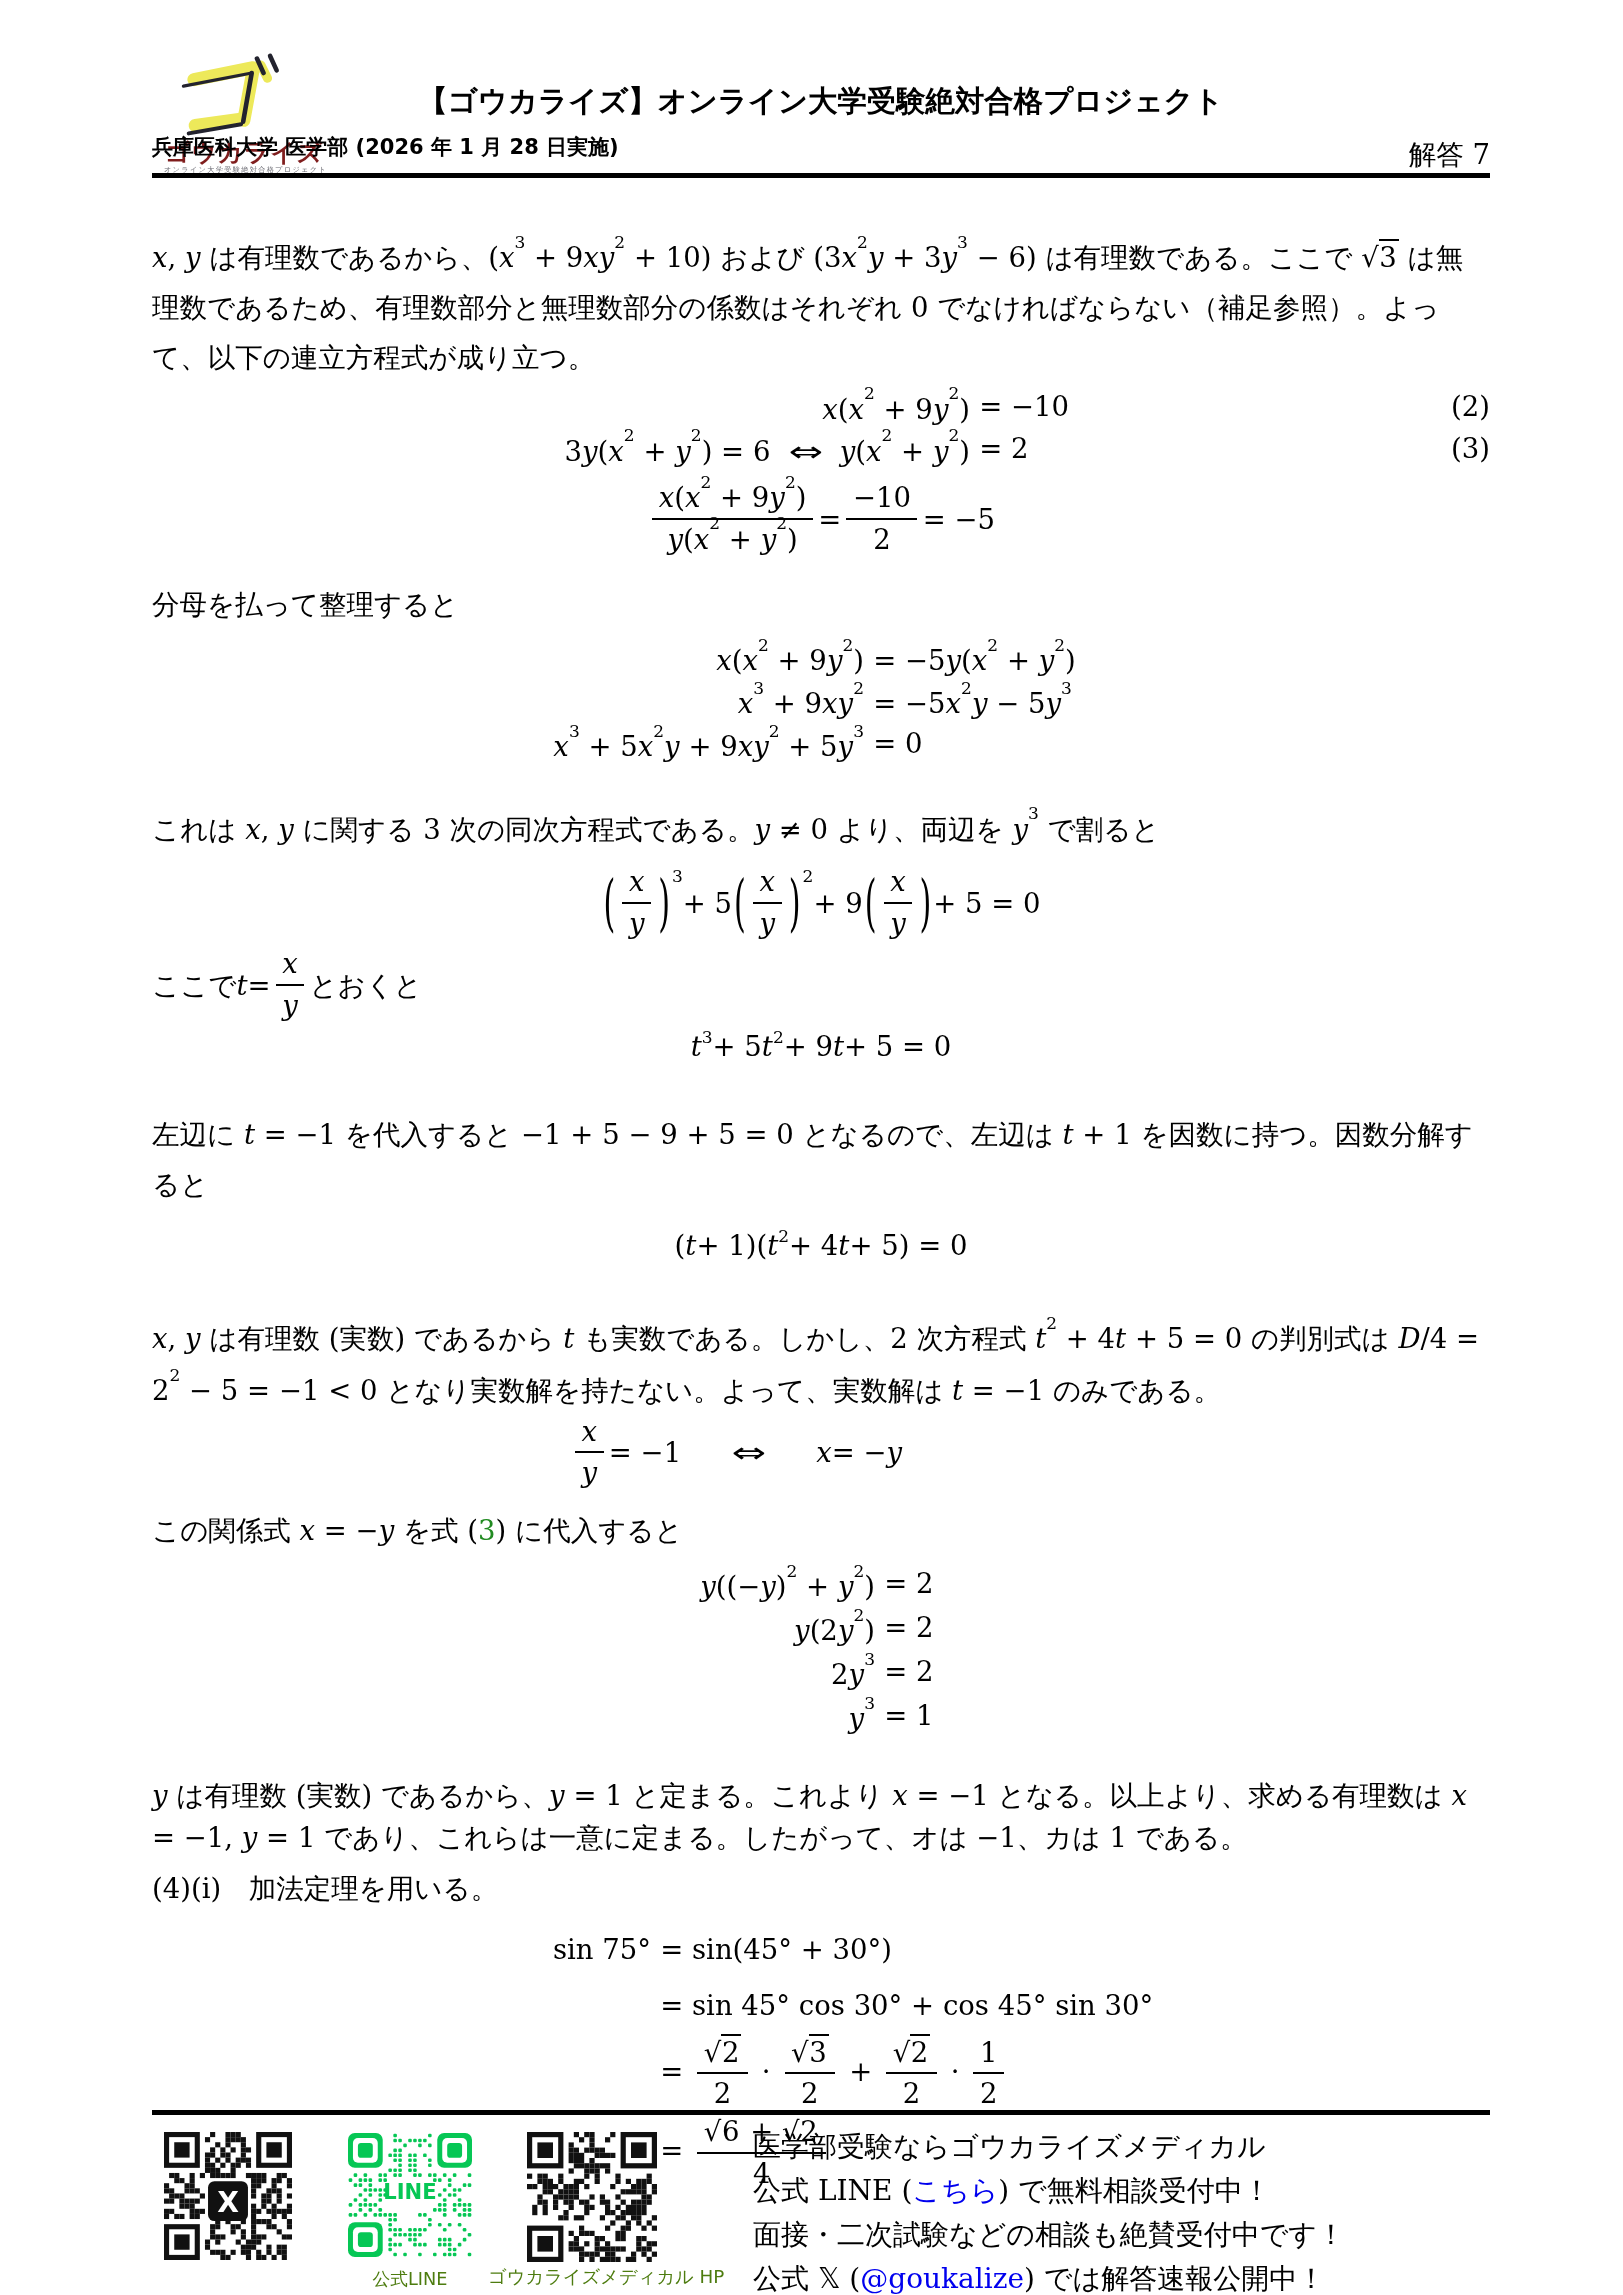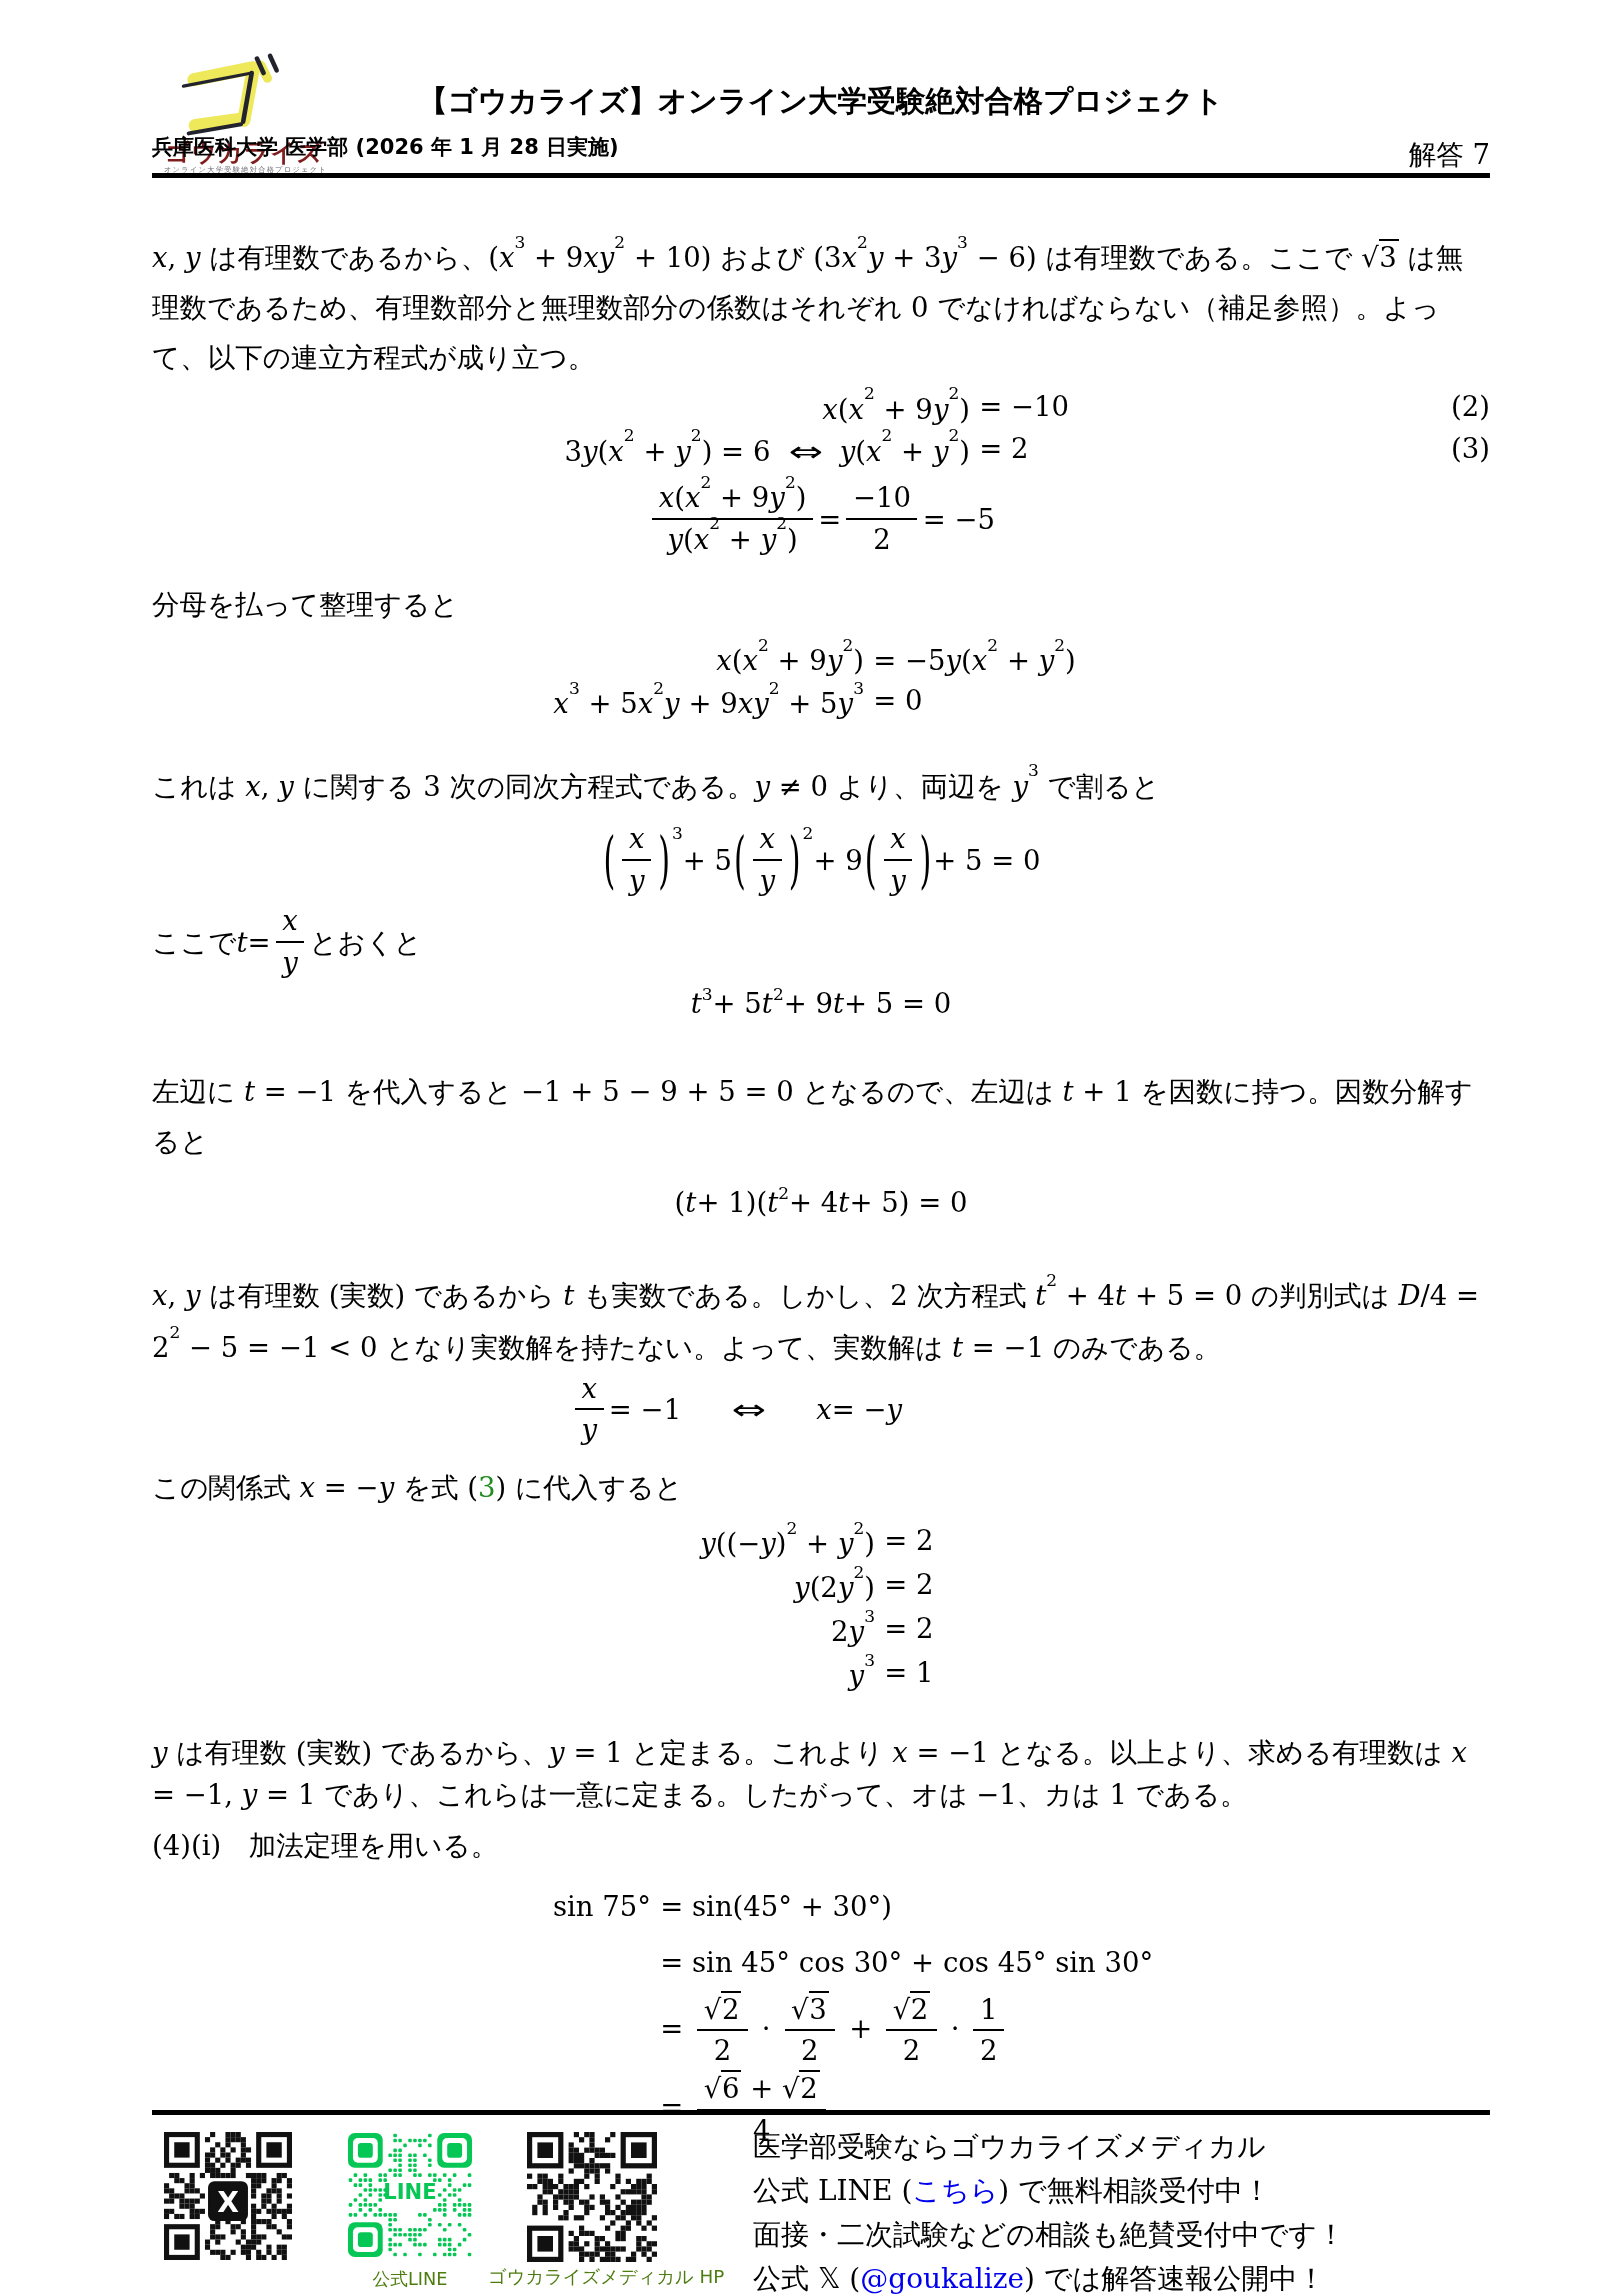--- a/index.html
+++ b/index.html
@@ -143,20 +143,24 @@
           <span class="n">−10</span>
           <span class="d">2</span>
         </span> = −5</div>
 
     <p class="para m-p3">分母を払って整理すると</p>
 
     <div class="g2">
       <div class="eq">
         <span class="lhs"><i>x</i>(<i>x</i><sup>2</sup> + 9<i>y</i><sup>2</sup>)</span>
         <span class="rhs">= −5<i>y</i>(<i>x</i><sup>2</sup> + <i>y</i><sup>2</sup>)</span>
+      </div>
+      <div class="eq">
+        <span class="lhs"><i>x</i><sup>3</sup> + 9<i>xy</i><sup>2</sup></span>
+        <span class="rhs">= −5<i>x</i><sup>2</sup><i>y</i> − 5<i>y</i><sup>3</sup></span>
       </div>
       <div class="eq">
         <span class="lhs"><i>x</i><sup>3</sup> + 5<i>x</i><sup>2</sup><i>y</i> + 9<i>xy</i><sup>2</sup> + 5<i>y</i><sup>3</sup></span>
         <span class="rhs">= 0</span>
       </div>
     </div>
 
     <p class="para m-p4">これは <i>x</i>, <i>y</i> に関する 3 次の同次方程式である。<i>y</i> ≠ 0 より、両辺を <i>y</i><sup>3</sup> で割ると</p>
 
     <div class="m-eqpow"><span class="bp">(</span><span class="fr">

